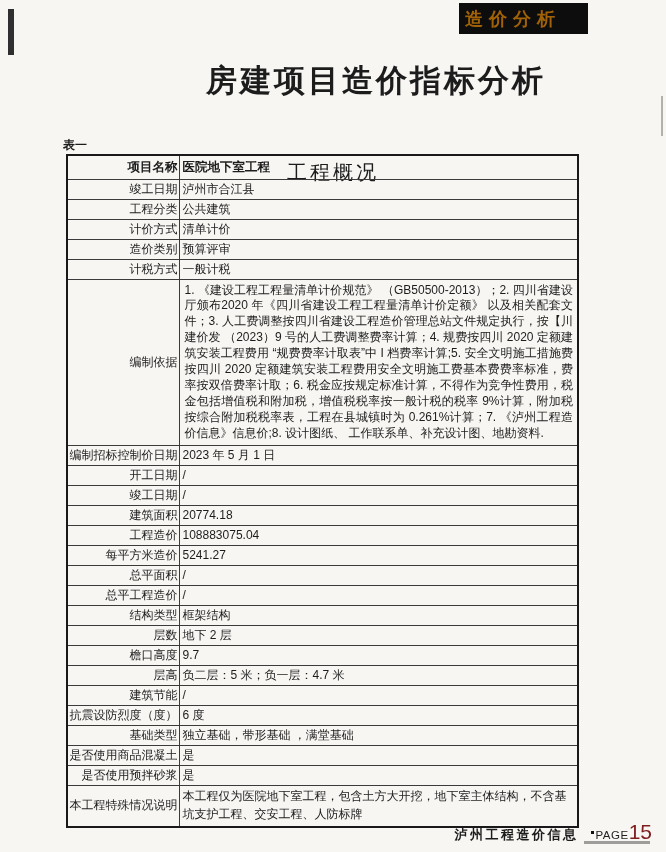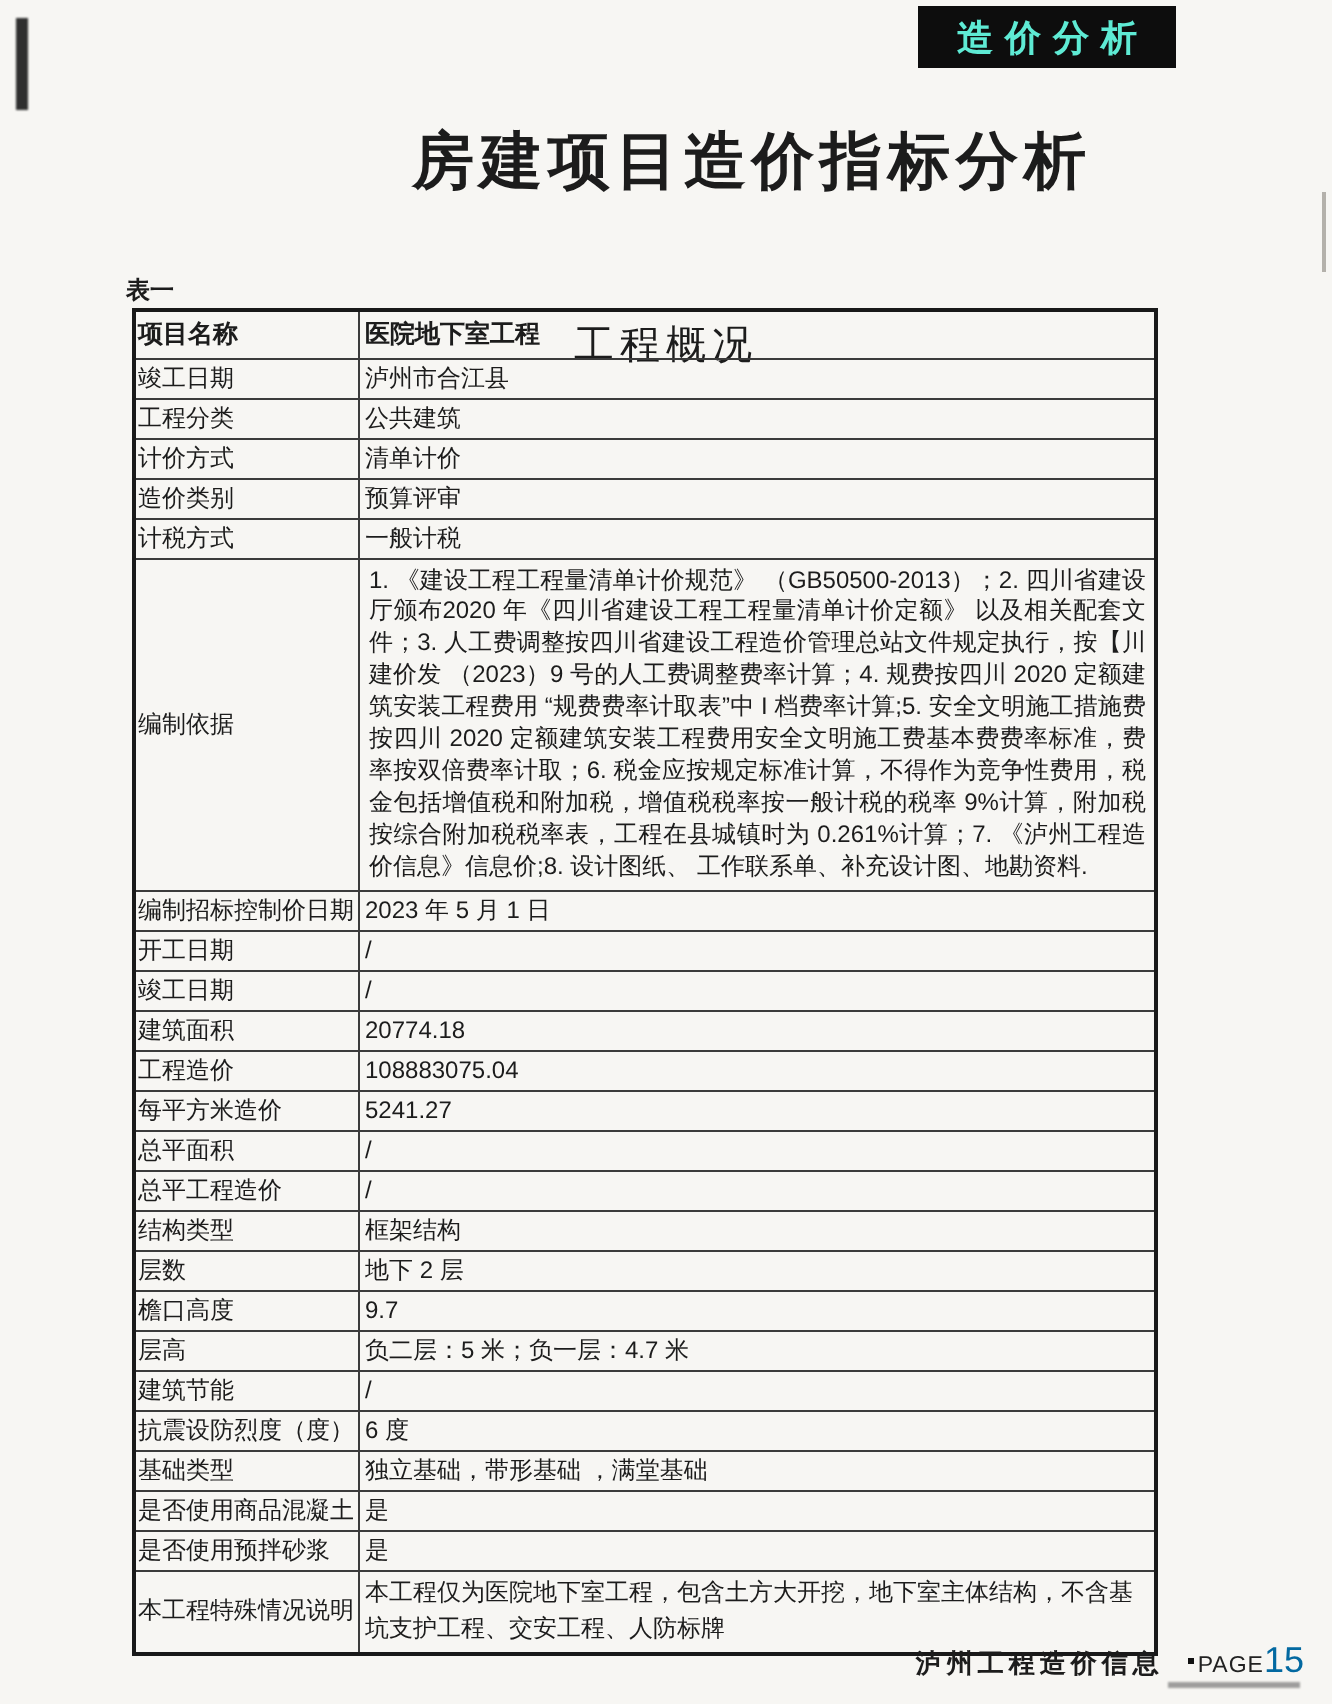--- a/index.html
+++ b/index.html
@@ -17,22 +17,22 @@
     position:absolute; left:8px; top:9px; width:6px; height:46px;
     background:#1f1f1f; filter:blur(0.6px); opacity:.92;
   }
   .scan-edge-right {
     position:absolute; right:3px; top:96px; width:2px; height:40px;
     background:#b4b1ab;
   }
   
   .corner-tag {
     position:absolute; left:459px; top:3px; width:129px; height:31px;
-    background:#0d0d0d; color:#5eead4;
-    display:flex; align-items:center; justify-content:center;
+    background:#0d0d0d; color:#a16207;
+    display:flex; align-items:center; justify-content:flex-start;
     font-size:18px; font-weight:bold; letter-spacing:6px;
     padding-left:6px; box-sizing:border-box;
   }
   .doc-title {
     position:absolute; top:60px; left:0; width:100%;
     text-align:center;
     font-family:"Liberation Serif","DejaVu Serif",serif;
     font-size:31px; font-weight:bold; letter-spacing:3px;margin-left:43px;
   }
   .doc-subtitle {
@@ -51,21 +51,21 @@
     border:2px solid #191919;
   }
   .main-table td {
     border:1px solid #3b3b3b;
     font-size:12px;
     padding:1px 3px;
     vertical-align:middle;
     overflow:hidden;
   }
   td.label-cell {
-    text-align:left;
+    text-align:right;
     white-space:nowrap;
     padding:1px 1px;
     margin-top:24px;
   }
   td.value-cell { text-align:left; padding-left:3px; }
   tr.row-std  { height:19px; }
   tr.row-head { height:24px; }
   tr.row-head td { font-weight:bold; font-size:12.5px; }
   tr.row-basis td.value-cell {
     line-height:15.9px;
@@ -76,21 +76,21 @@
   tr.row-note td.value-cell { line-height:17.5px; }
   
   .footer {
     position:absolute; right:14px; top:820px;
     display:flex; align-items:baseline; gap:12px;text-align:center;
   }
   .footer-journal { font-size:13px; font-weight:bold; letter-spacing:2.5px; }
   .footer-page { display:flex; align-items:baseline; }
   .footer-page-dot { width:3px; height:3px; background:#111; margin-right:2px; align-self:center; }
   .footer-page-word { font-size:11.5px; letter-spacing:0.5px; color:#222; }
-  .footer-page-num { font-size:18px; color:#0369a1; }
+  .footer-page-num { font-size:21px; color:#7f1d1d; }
   .footer-smudge {
     position:absolute; right:16px; top:841px; width:66px; height:3px;
     background:#6f6f6f; opacity:.65; filter:blur(0.4px);
   }
 </style>
 </head>
 <body>
 
 <div class="page">
 

